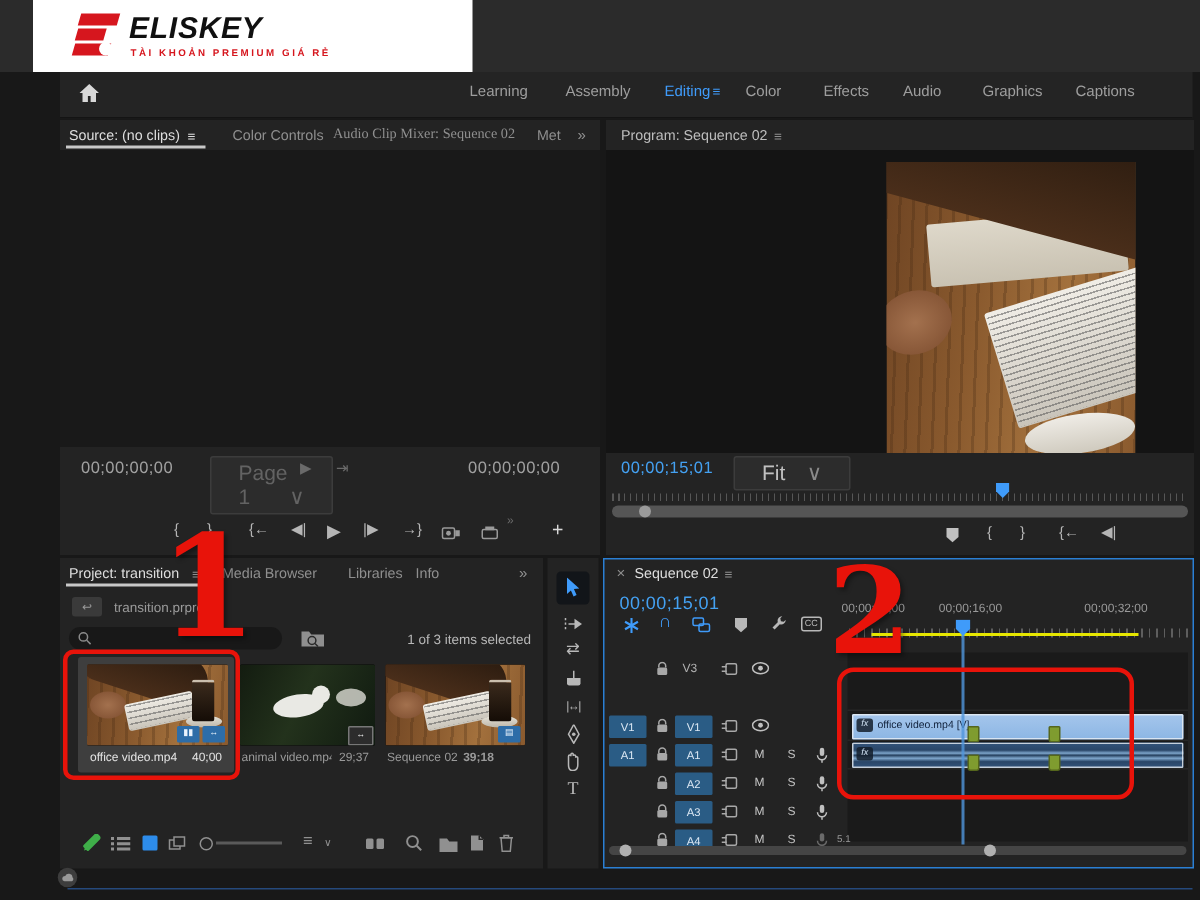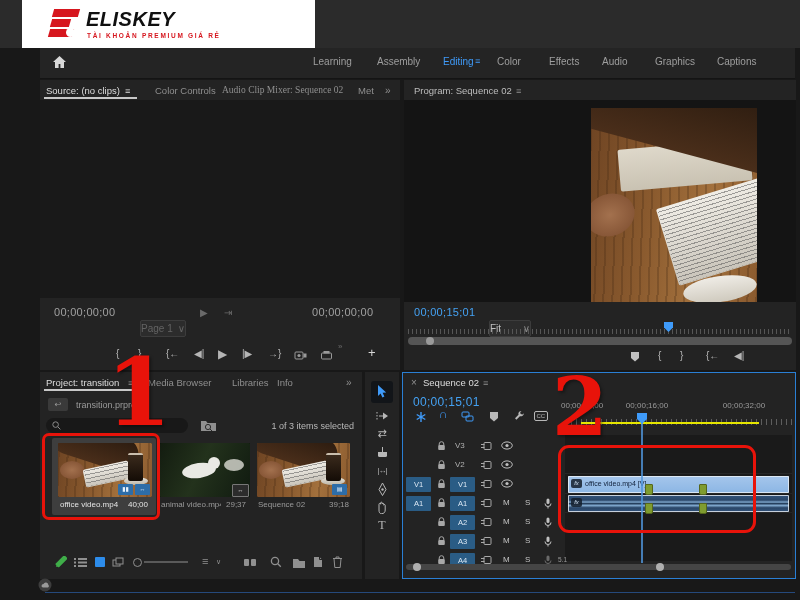--- a/index.html
+++ b/index.html
@@ -20,21 +20,21 @@
   
   .panel{position:absolute;background:#232323;}
   .ptab{position:absolute;top:5px;font-size:9.5px;color:#8f8f8f;white-space:nowrap;}
   .ptab.active{color:#dedede;}
   .menu-glyph{color:#8f8f8f;font-size:9px;}
   .underline{position:absolute;height:2px;background:#c8c8c8;}
   .tc{font-size:11px;color:#a0a0a0;letter-spacing:.3px;}
   .tc.blue{color:#44a1f2;}
   .glyph{position:absolute;color:#b5b5b5;font-size:10px;}
   .glyph.dim{color:#6a6a6a;}
-  .dd{position:absolute;background:#2c2c2c;border:1px solid #3c3c3c;border-radius:2px;font-size:10px;color:#8a8a8a;padding:2px 0;margin-top:16px;}
+  .dd{position:absolute;background:#2c2c2c;border:1px solid #3c3c3c;border-radius:2px;font-size:14px;color:#8a8a8a;padding:2px 18px;}
   
   .thumb{position:absolute;overflow:hidden;border-radius:1px;background:#000;}
   .wood{position:absolute;inset:0;background:linear-gradient(100deg,#6e4423 0%,#8a5a2e 38%,#a3713d 68%,#8a5a2e 100%);}
   .wood:after{content:"";position:absolute;inset:0;background:repeating-linear-gradient(92deg,rgba(60,35,15,.25) 0 2px,transparent 2px 9px);}
   .arm{position:absolute;background:linear-gradient(#2c1c10,#4a2e1a);border-radius:18px;}
   .kbd{position:absolute;background:linear-gradient(#f0ede6,#c9c4ba);border-radius:2px;}
   .kbd:after{content:"";position:absolute;inset:1px;background:repeating-linear-gradient(0deg,transparent 0 3px,rgba(90,90,90,.55) 3px 4px);}
   .itemname{position:absolute;font-size:8px;color:#9a9a9a;white-space:nowrap;overflow:hidden;}
   .itemdur{position:absolute;font-size:8px;color:#9a9a9a;text-align:center;}
   .badge{position:absolute;width:15px;height:11px;background:#2d6da8;border-radius:1px;color:#e8f2fc;font-size:6px;line-height:11px;text-align:center;}
@@ -224,21 +224,21 @@
     <div class="thumb" style="left:217px;top:71px;width:93px;height:54px;">
       <div class="wood"></div>
       <div class="arm" style="left:-8px;top:-14px;width:90px;height:34px;transform:rotate(18deg);"></div>
       <div class="abs" style="left:2px;top:18px;width:24px;height:18px;background:radial-gradient(#a3714e,#7c4c2e);border-radius:50%;"></div>
       <div class="kbd" style="left:26px;top:22px;width:46px;height:18px;transform:rotate(-12deg);"></div>
       <div class="abs" style="left:64px;top:34px;width:24px;height:8px;background:linear-gradient(#e8e4da,#bcb6a8);border-radius:50%;"></div>
       <div class="abs" style="left:69px;top:10px;width:15px;height:26px;background:linear-gradient(#3a2a1c,#140c06);border-radius:2px;border-top:2px solid #cabfae;"></div>
       <div class="badge" style="left:75px;top:41px;">▤</div>
     </div>
     <span class="itemname" style="left:218px;top:128px;width:60px;">Sequence 02</span>
-    <span class="itemdur" style="left:284px;top:128px;width:30px;">39;18</span>
+    <span class="itemdur" style="left:264px;top:128px;width:30px;font-weight:bold;">39;18</span>
 
     <span class="abs" style="left:14px;top:184px;">
       <svg width="13" height="13">
           <rect x="4" y="-2" width="5" height="13" rx="1" fill="#3fae49" transform="rotate(45 6 6)"></rect>
           <path d="M2 11l3-1-2-2z" fill="#3fae49"></path>
         </svg>
     </span>
     <span class="abs" style="left:34px;top:185px;">
       <svg width="13" height="11">
           <g fill="#909090">
@@ -394,41 +394,20 @@
             <path d="M0 3.5h3.5M0 6.5h3.5" stroke="#a8a8a8"></path>
           </svg>
         </span>
       <span class="ticon" style="left:95px;">
           <svg width="12" height="9">
             <ellipse cx="6" cy="4.5" rx="5.3" ry="3.6" fill="none" stroke="#c0c0c0"></ellipse>
             <circle cx="6" cy="4.5" r="1.6" fill="#c0c0c0"></circle>
           </svg>
         </span>
     </div>
-    <div class="trow" style="top:84px;">
-      <span class="ticon" style="left:31px;">
-          <svg width="9" height="10">
-            <path d="M2.2 4V3a2.3 2.3 0 014.6 0v1" fill="none" stroke="#a8a8a8"></path>
-            <rect x="1.2" y="4" width="6.6" height="5" rx="1" fill="#a8a8a8"></rect>
-          </svg>
-        </span>
-      <span class="tplain" style="left:49px;">V2</span>
-      <span class="ticon" style="left:75px;">
-          <svg width="11" height="10">
-            <rect x="3" y="1.5" width="7" height="7" rx="1" fill="none" stroke="#a8a8a8"></rect>
-            <path d="M0 3.5h3.5M0 6.5h3.5" stroke="#a8a8a8"></path>
-          </svg>
-        </span>
-      <span class="ticon" style="left:95px;">
-          <svg width="12" height="9">
-            <ellipse cx="6" cy="4.5" rx="5.3" ry="3.6" fill="none" stroke="#c0c0c0"></ellipse>
-            <circle cx="6" cy="4.5" r="1.6" fill="#c0c0c0"></circle>
-          </svg>
-        </span>
-    </div>
     <div class="trow" style="top:103px;">
       <span class="tbtn" style="left:0;">V1</span>
       <span class="ticon" style="left:31px;">
           <svg width="9" height="10">
             <path d="M2.2 4V3a2.3 2.3 0 014.6 0v1" fill="none" stroke="#a8a8a8"></path>
             <rect x="1.2" y="4" width="6.6" height="5" rx="1" fill="#a8a8a8"></rect>
           </svg>
         </span>
       <span class="tbtn" style="left:44px;">V1</span>
       <span class="ticon" style="left:75px;">

